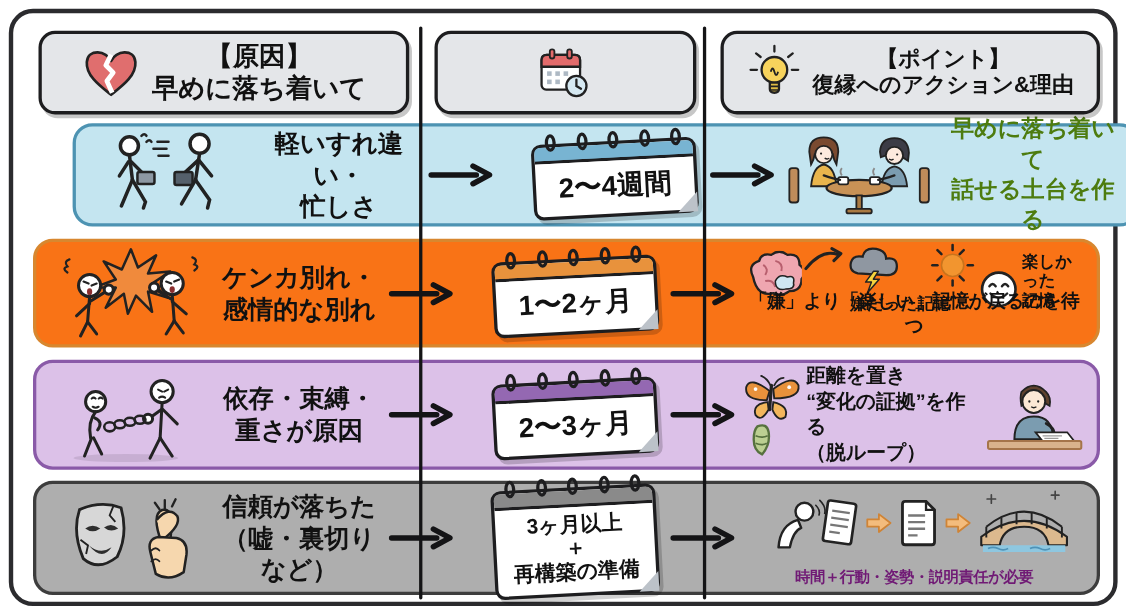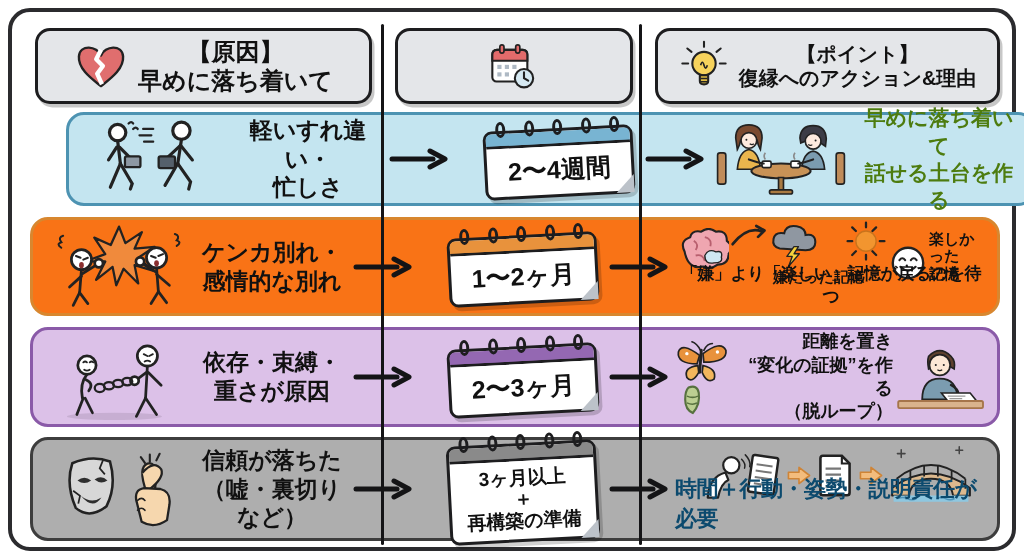--- a/index.html
+++ b/index.html
@@ -81,29 +81,29 @@
 
   #row2 .z-point { position:absolute; }
   .r2-abs { position:absolute; }
   .mem-label { font-weight:bold; font-size:15px; color:#111; white-space:pre-line; line-height:1.15; }
   #r2-bottom {
     position:absolute; bottom:5px; left:0; right:0; text-align:center;
     font-weight:bold; font-size:17px; color:#111; letter-spacing:-0.5px;
   }
 
   #row3 .z-point { display:flex; align-items:center; gap:2px; }
-  #row3 .ptxt { flex:1; text-align:right; font-weight:bold; font-size:18px; line-height:1.3; white-space:pre-line; color:#111; }
+  #row3 .ptxt { flex:1; text-align:left; font-weight:bold; font-size:18px; line-height:1.3; white-space:pre-line; color:#111; }
 
   #row4 .icons-strip {
     position:absolute; top:5px; left:0; right:0;
     display:flex; align-items:center; justify-content:center; gap:5px;
   }
   #r4-bottom {
-    position:absolute; bottom:4px; left:0; right:0; text-align:left;
-    font-weight:bold; font-size:22px; color:#0c4a6e; letter-spacing:-0.5px;
+    position:absolute; bottom:4px; left:0; right:0; text-align:center;
+    font-weight:bold; font-size:14px; color:#701a75; letter-spacing:-0.5px;
   }
   svg { display:block; }
 </style>
 </head>
 <body>
 
 <div id="stage">
   <div class="frame"></div>
   <div class="vline" id="vline1"></div>
   <div class="vline" id="vline2"></div>

